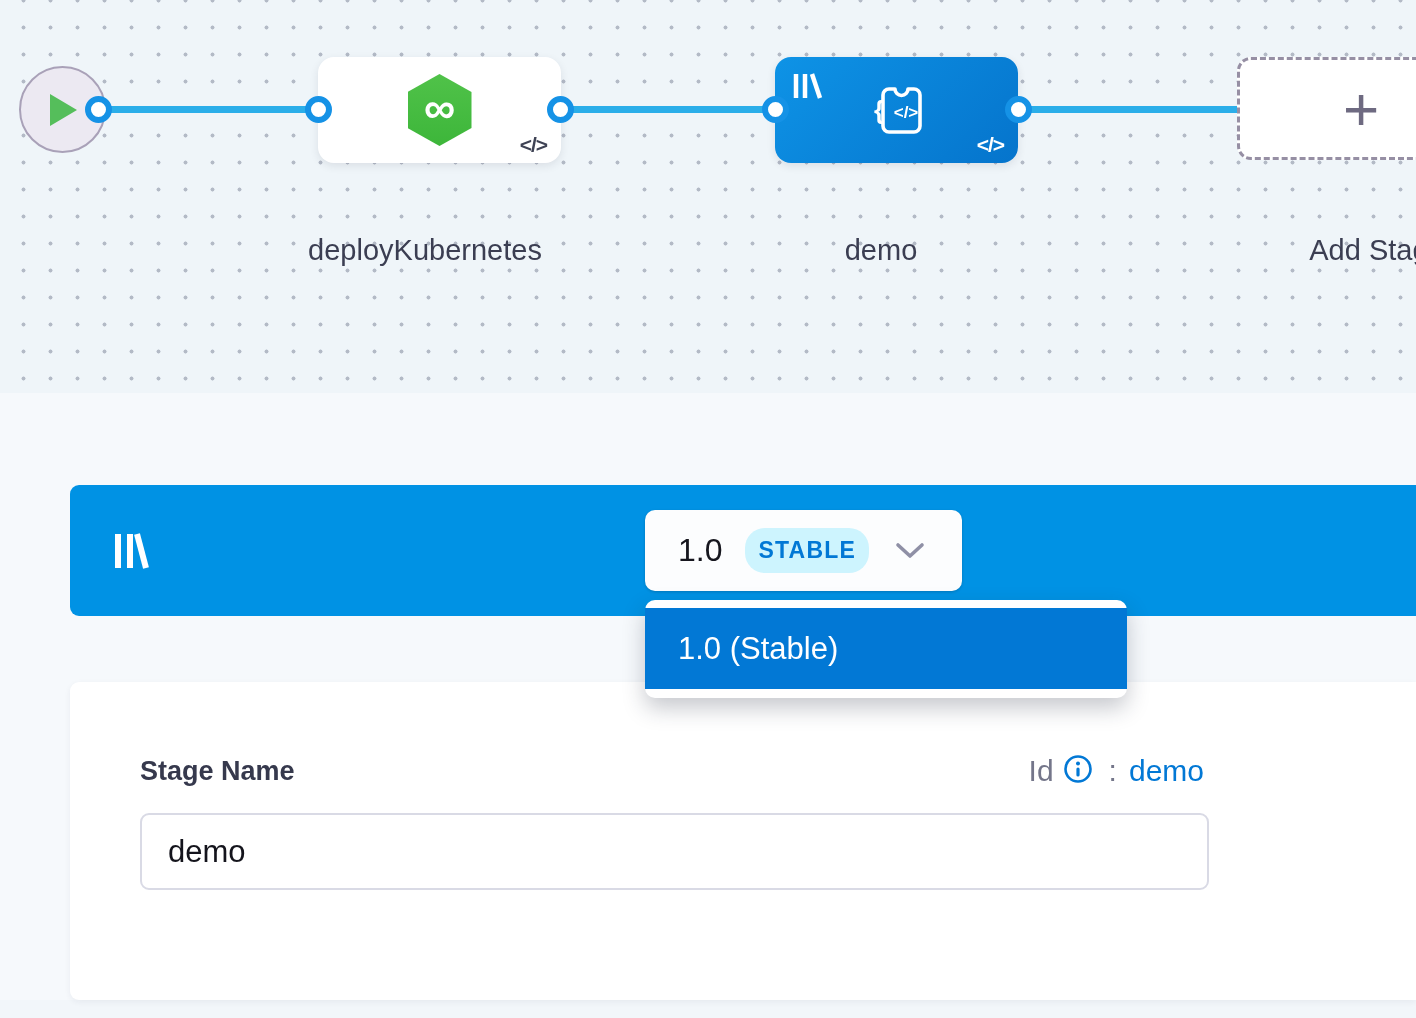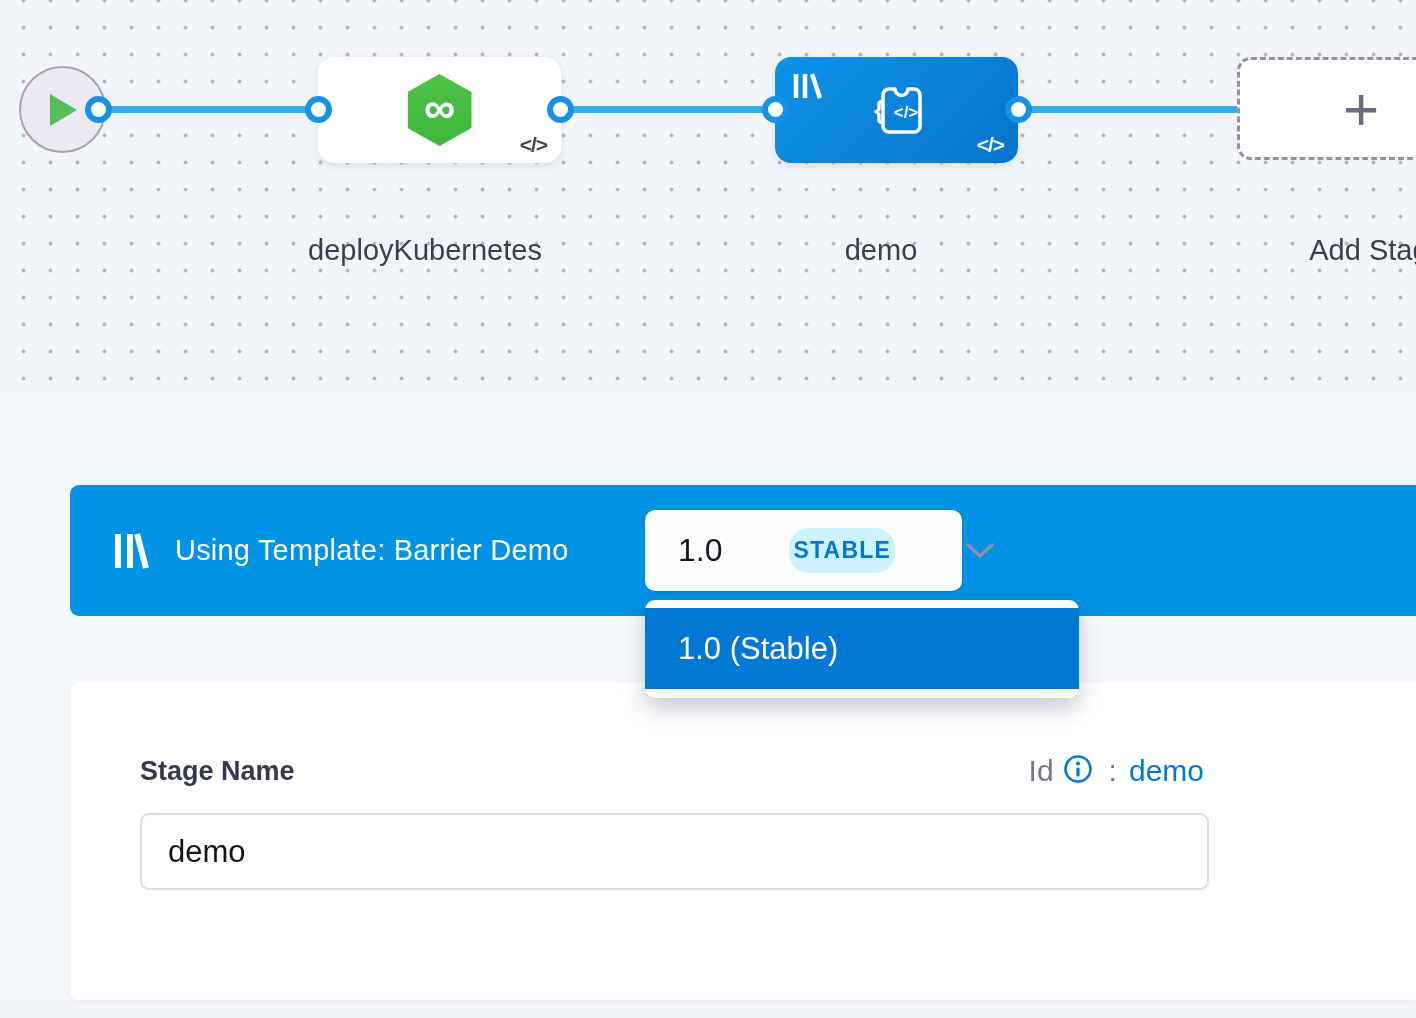--- a/index.html
+++ b/index.html
@@ -58,32 +58,32 @@
   .banner {
     position:absolute; left:70px; top:485px; width:1346px; height:131px;
     background:#0092E4; border-radius:9px 0 0 9px; z-index:3;
     display:flex; align-items:center;
   }
   .banner-icon { margin-left:43px; }
   .banner-text { margin-left:26px; color:#ffffff; font-size:29px; font-weight:500; letter-spacing:.2px; }
   .version-box {
     position:absolute; left:575px; top:25px; width:317px; height:81px;
     background:#FCFDFE; border-radius:10px; box-shadow:0 1px 3px rgba(0,0,0,.18);
-    display:flex; align-items:center; padding-left:33px; cursor:pointer;gap:44px;
+    display:flex; align-items:center; padding-left:33px; cursor:pointer;
   }
   .version-num { font-size:32px; color:#16161E; }
   .stable-badge {
     margin-left:23px; background:#CDF4FE; color:#0278D5; font-size:23px; font-weight:bold;
-    letter-spacing:1.2px; padding:9px 4px; border-radius:20px;
+    letter-spacing:1.2px; padding:9px 13px; border-radius:20px;
   }
   .version-chevron { margin-left:26px; display:flex; align-items:center; }
 
   
   .dropdown {
-    position:absolute; left:645px; top:600px; width:434px; z-index:6;
+    position:absolute; left:645px; top:600px; width:482px; z-index:6;
     background:#ffffff; border-radius:10px; padding:8px 0 9px 0;
     box-shadow:0 10px 22px rgba(30,40,60,.25);
   }
   .dropdown-item {
     height:81px; background:#0278D5; color:#ffffff; font-size:31px;
     display:flex; align-items:center; padding-left:33px; cursor:pointer;
   }
 
   
   .panel {
@@ -159,21 +159,20 @@
   <div class="node-label" style="left:781px; width:200px;">demo</div>
   <div class="node-label" style="left:1257px; width:240px; word-break:normal; white-space:nowrap;">Add Stage</div>
 </div>
 
 <div class="banner">
   <svg class="banner-icon" width="36" height="38" viewBox="0 0 36 38">
     <line x1="5" y1="2" x2="5" y2="36" stroke="#fff" stroke-width="6"></line>
     <line x1="17" y1="2" x2="17" y2="36" stroke="#fff" stroke-width="6"></line>
     <line x1="24" y1="2" x2="33" y2="36" stroke="#fff" stroke-width="6"></line>
   </svg>
-  <div class="banner-text">Using Template: Barrier Demo</div>
 
   <div class="version-box">
     <span class="version-num">1.0</span>
     <span class="stable-badge">STABLE</span>
     <span class="version-chevron">
       <svg width="30" height="18" viewBox="0 0 30 18">
         <polyline points="3,3 15,14 27,3" fill="none" stroke="#8F90A6" stroke-width="3.6" stroke-linecap="round" stroke-linejoin="round"></polyline>
       </svg>
     </span>
   </div>

